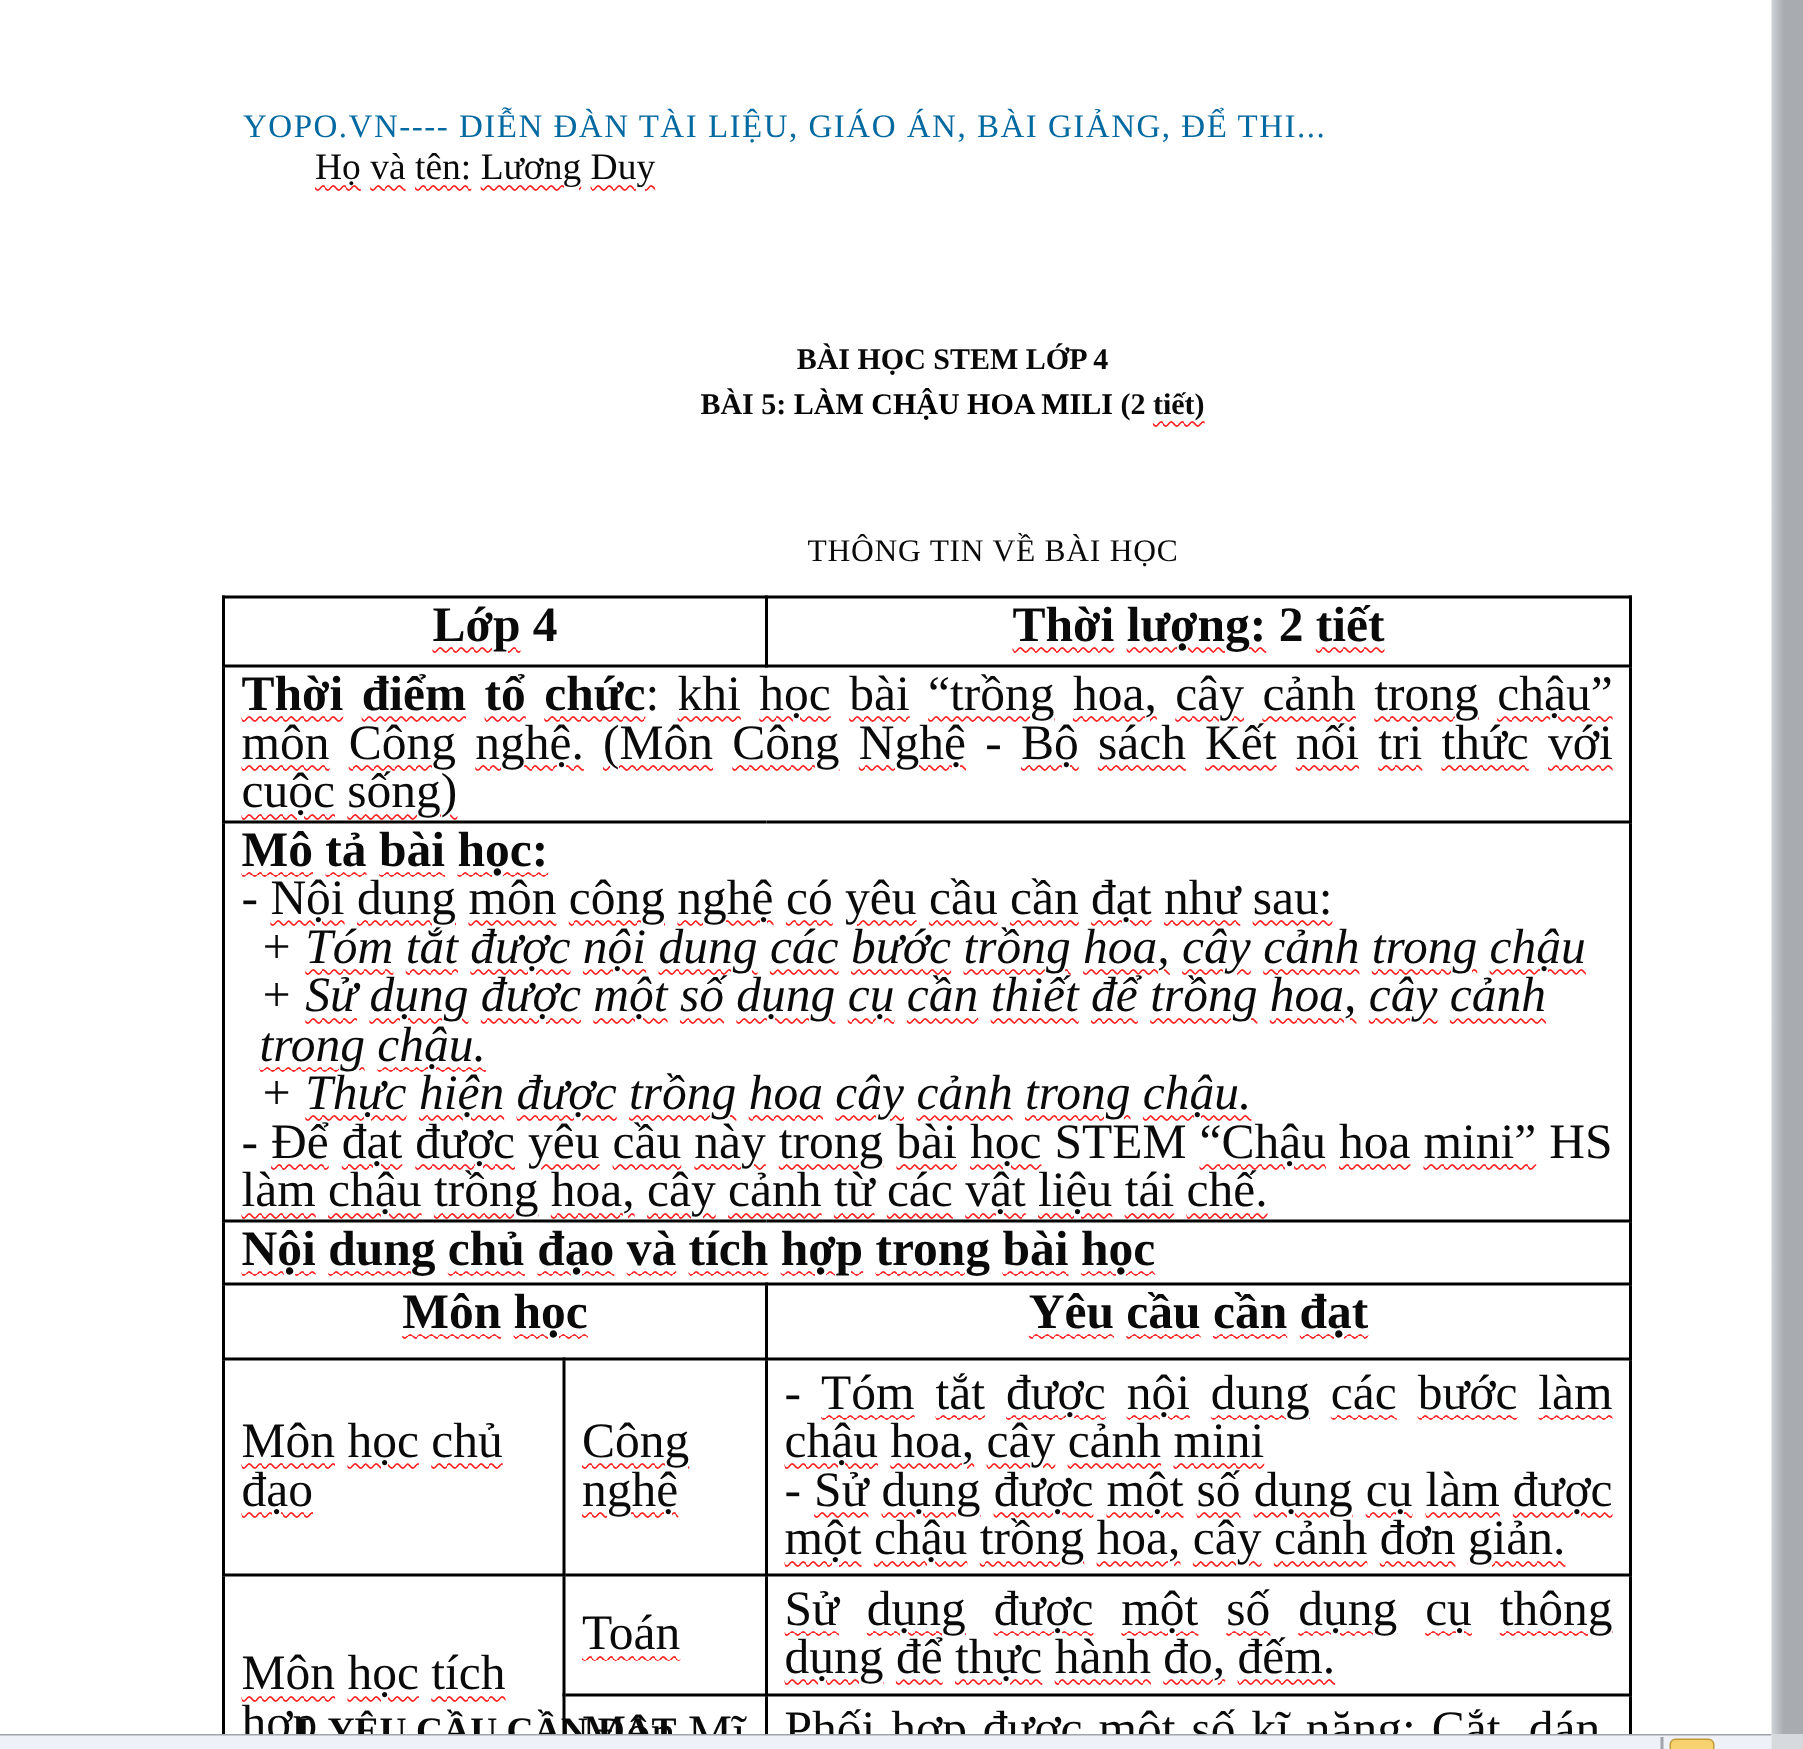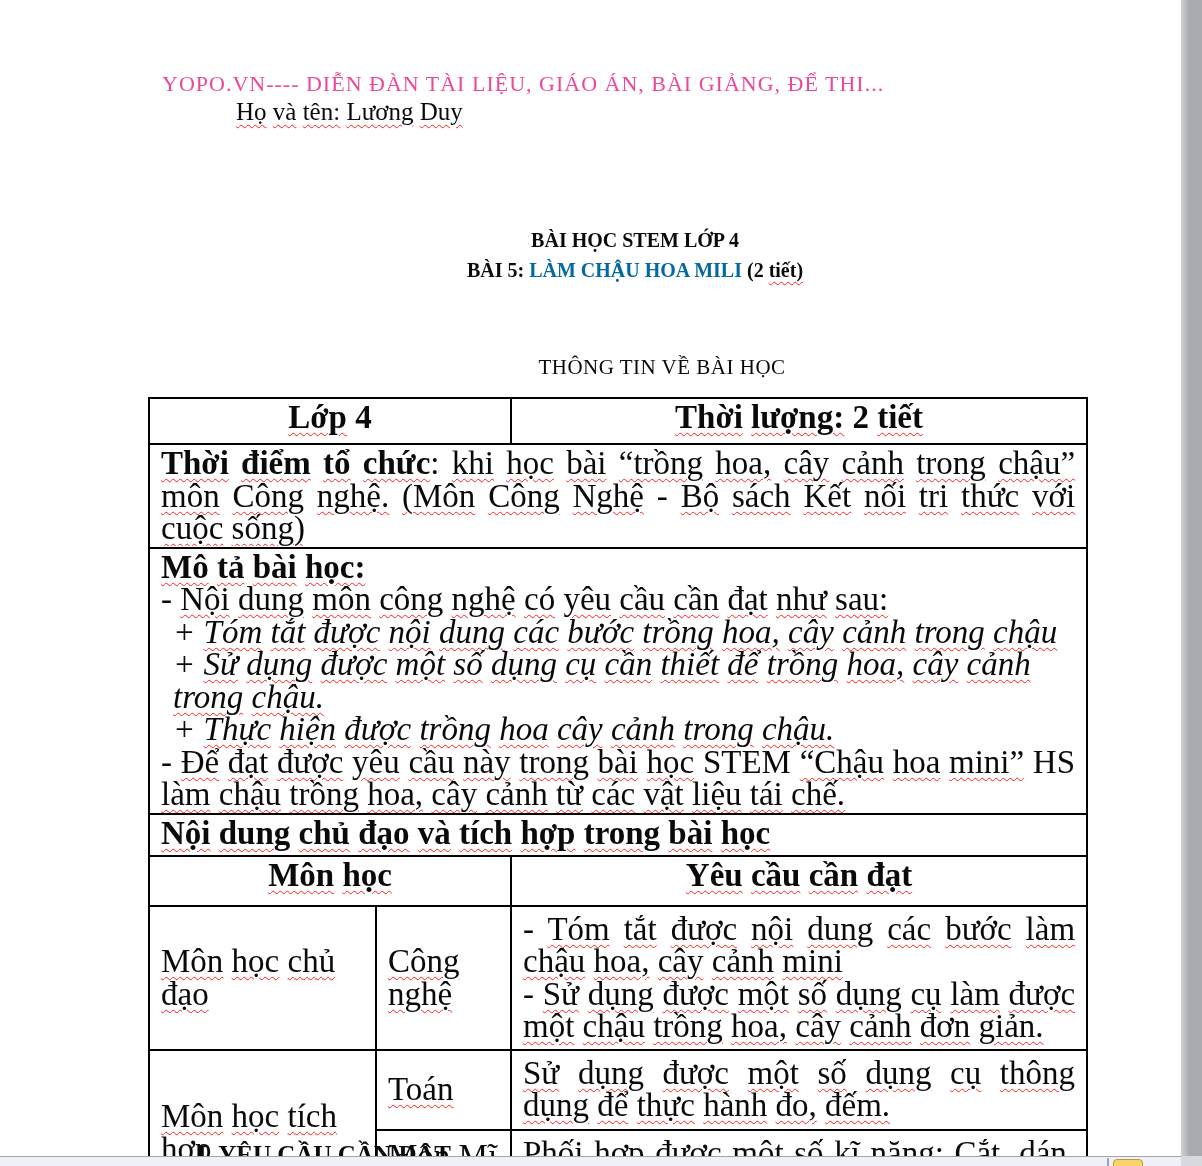--- a/index.html
+++ b/index.html
@@ -1,41 +1,41 @@
 <!DOCTYPE html>
 <html><head>
 <meta charset="utf-8">
 <style>
   html,body{margin:0;padding:0;background:#ffffff;}
   .screen{position:relative;width:1202px;height:1166px;background:#ffffff;overflow:hidden;
           font-family:"Liberation Serif","DejaVu Serif",serif;color:#0a0a0a;}
 
   .abs{position:absolute;}
 
-  .watermark{left:162px;top:71px;font-size:22px;color:#ec4899;letter-spacing:1px;white-space:nowrap;}
-  .author-line{left:236px;top:98px;font-size:25px;white-space:nowrap;}
+  .watermark{left:162px;top:71px;font-size:22px;color:#0369a1;letter-spacing:1px;white-space:nowrap;}
+  .author-line{left:210px;top:98px;font-size:25px;white-space:nowrap;}
   .unit-line{left:222px;top:144px;font-size:25px;white-space:nowrap;}
 
   .title-block{left:148px;top:225px;width:974px;text-align:center;font-weight:bold;
                font-size:20px;line-height:30px;}
-  .t2h{color:#0369a1;}
+  .t2h{color:#000000;}
 
   .section-heading{left:175px;top:355px;width:974px;text-align:center;font-size:21px;letter-spacing:0.5px;}
 
   table.info-table{position:absolute;left:148px;top:397px;width:938px;border-collapse:collapse;
                    table-layout:fixed;font-size:33px;line-height:32.5px;}
   table.info-table td{border:2px solid #000;padding:2px 11px;vertical-align:top;overflow:hidden;}
   .bold{font-weight:bold;}
   .it{font-style:italic;}
   .center{text-align:center;}
   .just{text-align:justify;text-align-last:left;}
   .vmid{vertical-align:middle !important;}
   .ind{padding-left:12px;}
   .r1 td{height:40px;vertical-align:middle;}
-  .r2 td{height:70px;padding-top:5px;border-radius:16px;}
+  .r2 td{height:70px;padding-top:5px;}
   .r3 td{height:237px;padding-top:5px;}
   .r4 td{height:36px;vertical-align:middle;margin-top:36px;}
   .r5 td{height:44px;vertical-align:middle;}
   .r6 td{height:134px;}
   .r7 td{height:70px;}
   .r8 td{height:76px;}
   .r6 td.req, .r7 td.req, .r8 td.req{padding-top:6px;}
 
   .sq{text-decoration-line:underline;text-decoration-style:wavy;
       text-decoration-color:#ff1f1f;text-decoration-thickness:1px;text-underline-offset:4px;}

